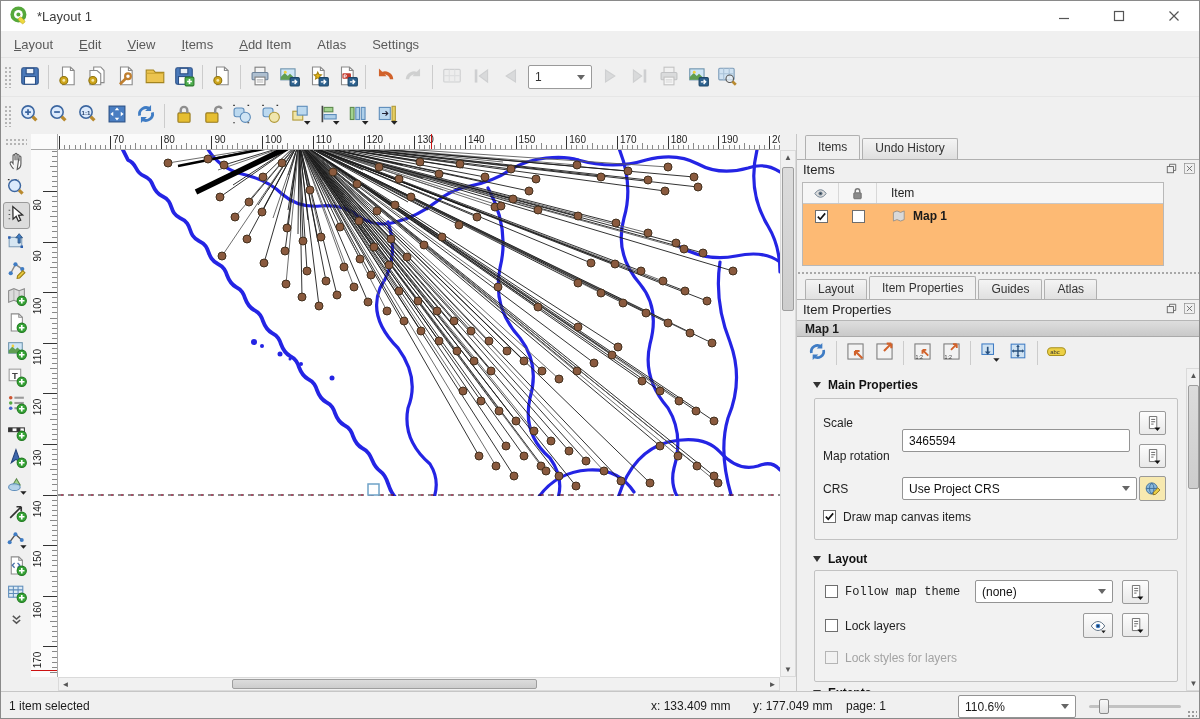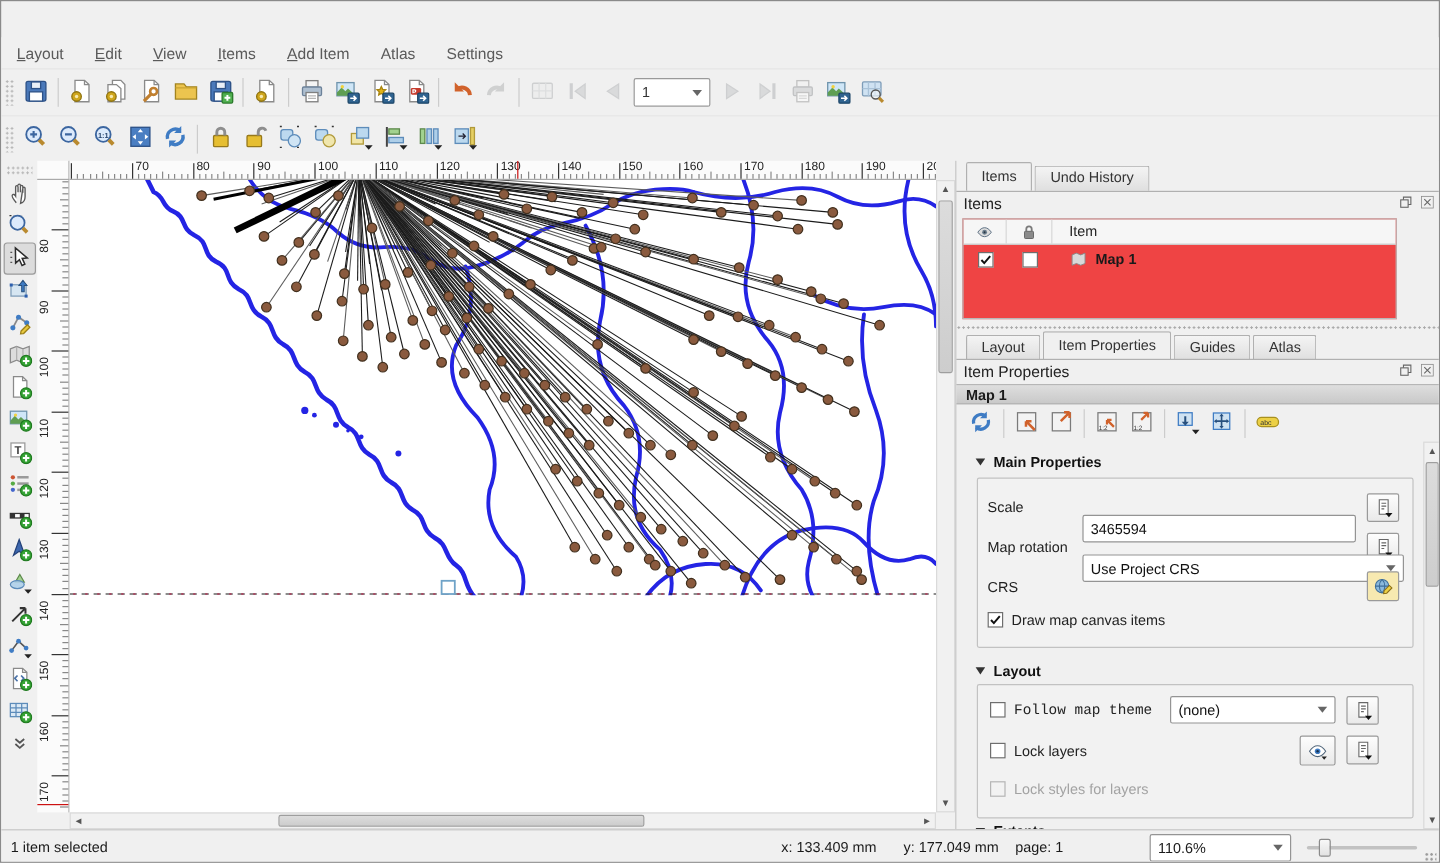--- a/index.html
+++ b/index.html
@@ -46,21 +46,21 @@
   .sb-arrow{position:absolute;display:flex;align-items:center;justify-content:center;color:#555;font-size:8px}
   
   #rightpanel{position:absolute;left:795px;top:133px;width:405px;height:557px;background:#f0f0f0;border-left:1px solid #c6c6c6}
   .dtabs{position:absolute;left:0;width:100%;height:24px;display:flex;align-items:flex-end;padding-left:8px}
   .dtab{height:21px;line-height:19px;padding:0 12px;font-size:12px;color:#333;background:linear-gradient(#f4f4f4,#dfdfdf);border:1px solid #b0b0b0;border-bottom:none;border-radius:2px 2px 0 0;margin-right:2px}
   .dtab.active{height:24px;line-height:22px;background:#f0f0f0}
   .ptitle{position:absolute;left:0;width:100%;height:20px;display:flex;align-items:center;padding:0 6px;font-size:13px;color:#222;border-top:1px solid #b0b0b0}
   .ptitle .sp{flex:1}
   .subhdr{position:absolute;left:0;width:100%;height:17px;background:linear-gradient(#dedede,#c9c9c9);border-top:1px solid #b6b6b6;border-bottom:1px solid #aaa;font-weight:bold;font-size:12px;padding:1px 8px}
   
-  #itemstable{position:absolute;left:5px;top:48px;width:362px;height:84px;background:#ef4444;border:1px solid #b8b8b8}
+  #itemstable{position:absolute;left:5px;top:48px;width:362px;height:84px;background:#fdba74;border:1px solid #b8b8b8}
   #itemstable .thead{display:flex;height:21px;background:#f6f6f6;border-bottom:1px solid #c8c8c8}
   #itemstable .th{border-right:1px solid #d8d8d8;display:flex;align-items:center;justify-content:center;font-size:12px;color:#222}
   #itemstable .trow{display:flex;height:24px;align-items:center}
   .cb{width:13px;height:13px;background:#fff;border:1px solid #6e6e6e;display:inline-flex;align-items:center;justify-content:center;flex:0 0 auto}
   .cb.disabled{border-color:#b5b5b5;background:#f2f2f2}
   
   .ghead{position:absolute;display:flex;align-items:center;gap:7px;font-weight:bold;font-size:12px;color:#111}
   .tri{width:0;height:0;border-left:4px solid transparent;border-right:4px solid transparent;border-top:6px solid #333}
   .gframe{position:absolute;border:1px solid #c2c2c2;border-radius:2px;background:#f2f2f2}
   .flabel{position:absolute;font-size:12px;color:#222}
@@ -71,20 +71,46 @@
   .mini-btn{position:absolute;width:27px;height:24px;background:linear-gradient(#fdfdfd,#e9e9e9);border:1px solid #9a9a9a;border-radius:2px;display:flex;align-items:center;justify-content:center}
   .disabled-text{color:#a3a3a3}
   #statusbar{position:absolute;left:0;top:690px;width:1200px;height:29px;background:#f0f0f0;border-top:1px solid #c6c6c6;font-size:12px}
   .dockgrip{position:absolute;left:0;width:100%;height:6px;background-image:radial-gradient(#a8a8a8 .8px,transparent 1px);background-size:4px 4px;background-repeat:repeat-x;background-position:center}
 </style>
 </head>
 <body>
 
 <div id="app">
 
+  <div id="titlebar">
+    <span style="margin-left:8px">
+      <svg viewBox="0 0 20 20" width="20" height="20">
+        <circle cx="9.4" cy="9.4" r="8" fill="#55a83a"></circle>
+        <circle cx="9.4" cy="9.4" r="4.4" fill="#fff"></circle>
+        <circle cx="9.4" cy="9.4" r="2" fill="#55a83a"></circle>
+        <rect x="11.5" y="11.5" width="7" height="4" rx="1.4" transform="rotate(45 11.5 11.5)" fill="#eed93f" stroke="#b9a41f" stroke-width="0.6"></rect>
+      </svg>
+    </span>
+    <span class="title">*Layout 1</span>
+    <div class="winbtn" style="left:1040px">
+        <svg width="12" height="12">
+          <path d="M1 8.5h10" stroke="#555" stroke-width="1.2"></path>
+        </svg>
+      </div>
+    <div class="winbtn" style="left:1095px">
+        <svg width="12" height="12">
+          <rect x="1.5" y="1.5" width="9" height="9" fill="none" stroke="#555" stroke-width="1.2"></rect>
+        </svg>
+      </div>
+    <div class="winbtn" style="left:1150px">
+        <svg width="12" height="12">
+          <path d="M1.5 1.5l9 9M10.5 1.5l-9 9" stroke="#555" stroke-width="1.2"></path>
+        </svg>
+      </div>
+  </div>
 
   <div id="menubar">
       <div class="menu-item"><u>L</u>ayout</div>
       <div class="menu-item"><u>E</u>dit</div>
       <div class="menu-item"><u>V</u>iew</div>
       <div class="menu-item"><u>I</u>tems</div>
       <div class="menu-item"><u>A</u>dd Item</div>
       <div class="menu-item">Atlas</div>
       <div class="menu-item">Settings</div>
     </div>
@@ -1282,21 +1308,21 @@
           </div>
           <div class="flabel" style="left: 26px; top: 81px;">Map rotation</div>
           <div class="mini-btn" style="left: 342px; top: 76px;">
             <svg viewBox="0 0 20 20" width="18" height="18" font-family="Liberation Sans,sans-serif">
               <path d="M6 2.8h8.2v13.4H6z" fill="#fff" stroke="#666"></path>
               <path d="M8 6h4.4M8 8.6h4.4M8 11.2h2.6" stroke="#666" stroke-width="1.1"></path>
               <path d="M11.6 15h6.6l-3.3 4z" fill="#111"></path>
             </svg>
           </div>
           <div class="flabel" style="left: 26px; top: 114px;">CRS</div>
-          <div class="field" style="left:105px;top:94px;width:268px;height:23px">
+          <div class="field" style="left:105px;top:109px;width:235px;height:23px">
             <span>Use Project CRS</span>
             <span class="caret"></span>
           </div>
           <div class="mini-btn" style="left:342px;top:108px;width:27px;height:25px;background:#f7e9b0">
             <svg viewBox="0 0 20 20" width="18" height="18" font-family="Liberation Sans,sans-serif">
               <circle cx="8.6" cy="9.4" r="6.2" fill="#8ab9dd" stroke="#3c6d9a"></circle>
               <path d="M2.4 9.4h12.4M8.6 3.2a8.8 8.8 0 0 1 0 12.4M8.6 3.2a8.8 8.8 0 0 0 0 12.4" fill="none" stroke="#3c6d9a"></path>
               <path d="M10.5 13.5l4.8-4.8 2.4 2.4-4.8 4.8-2.9.5z" fill="#ecd045" stroke="#8a6d1a"></path>
             </svg>
           </div>

